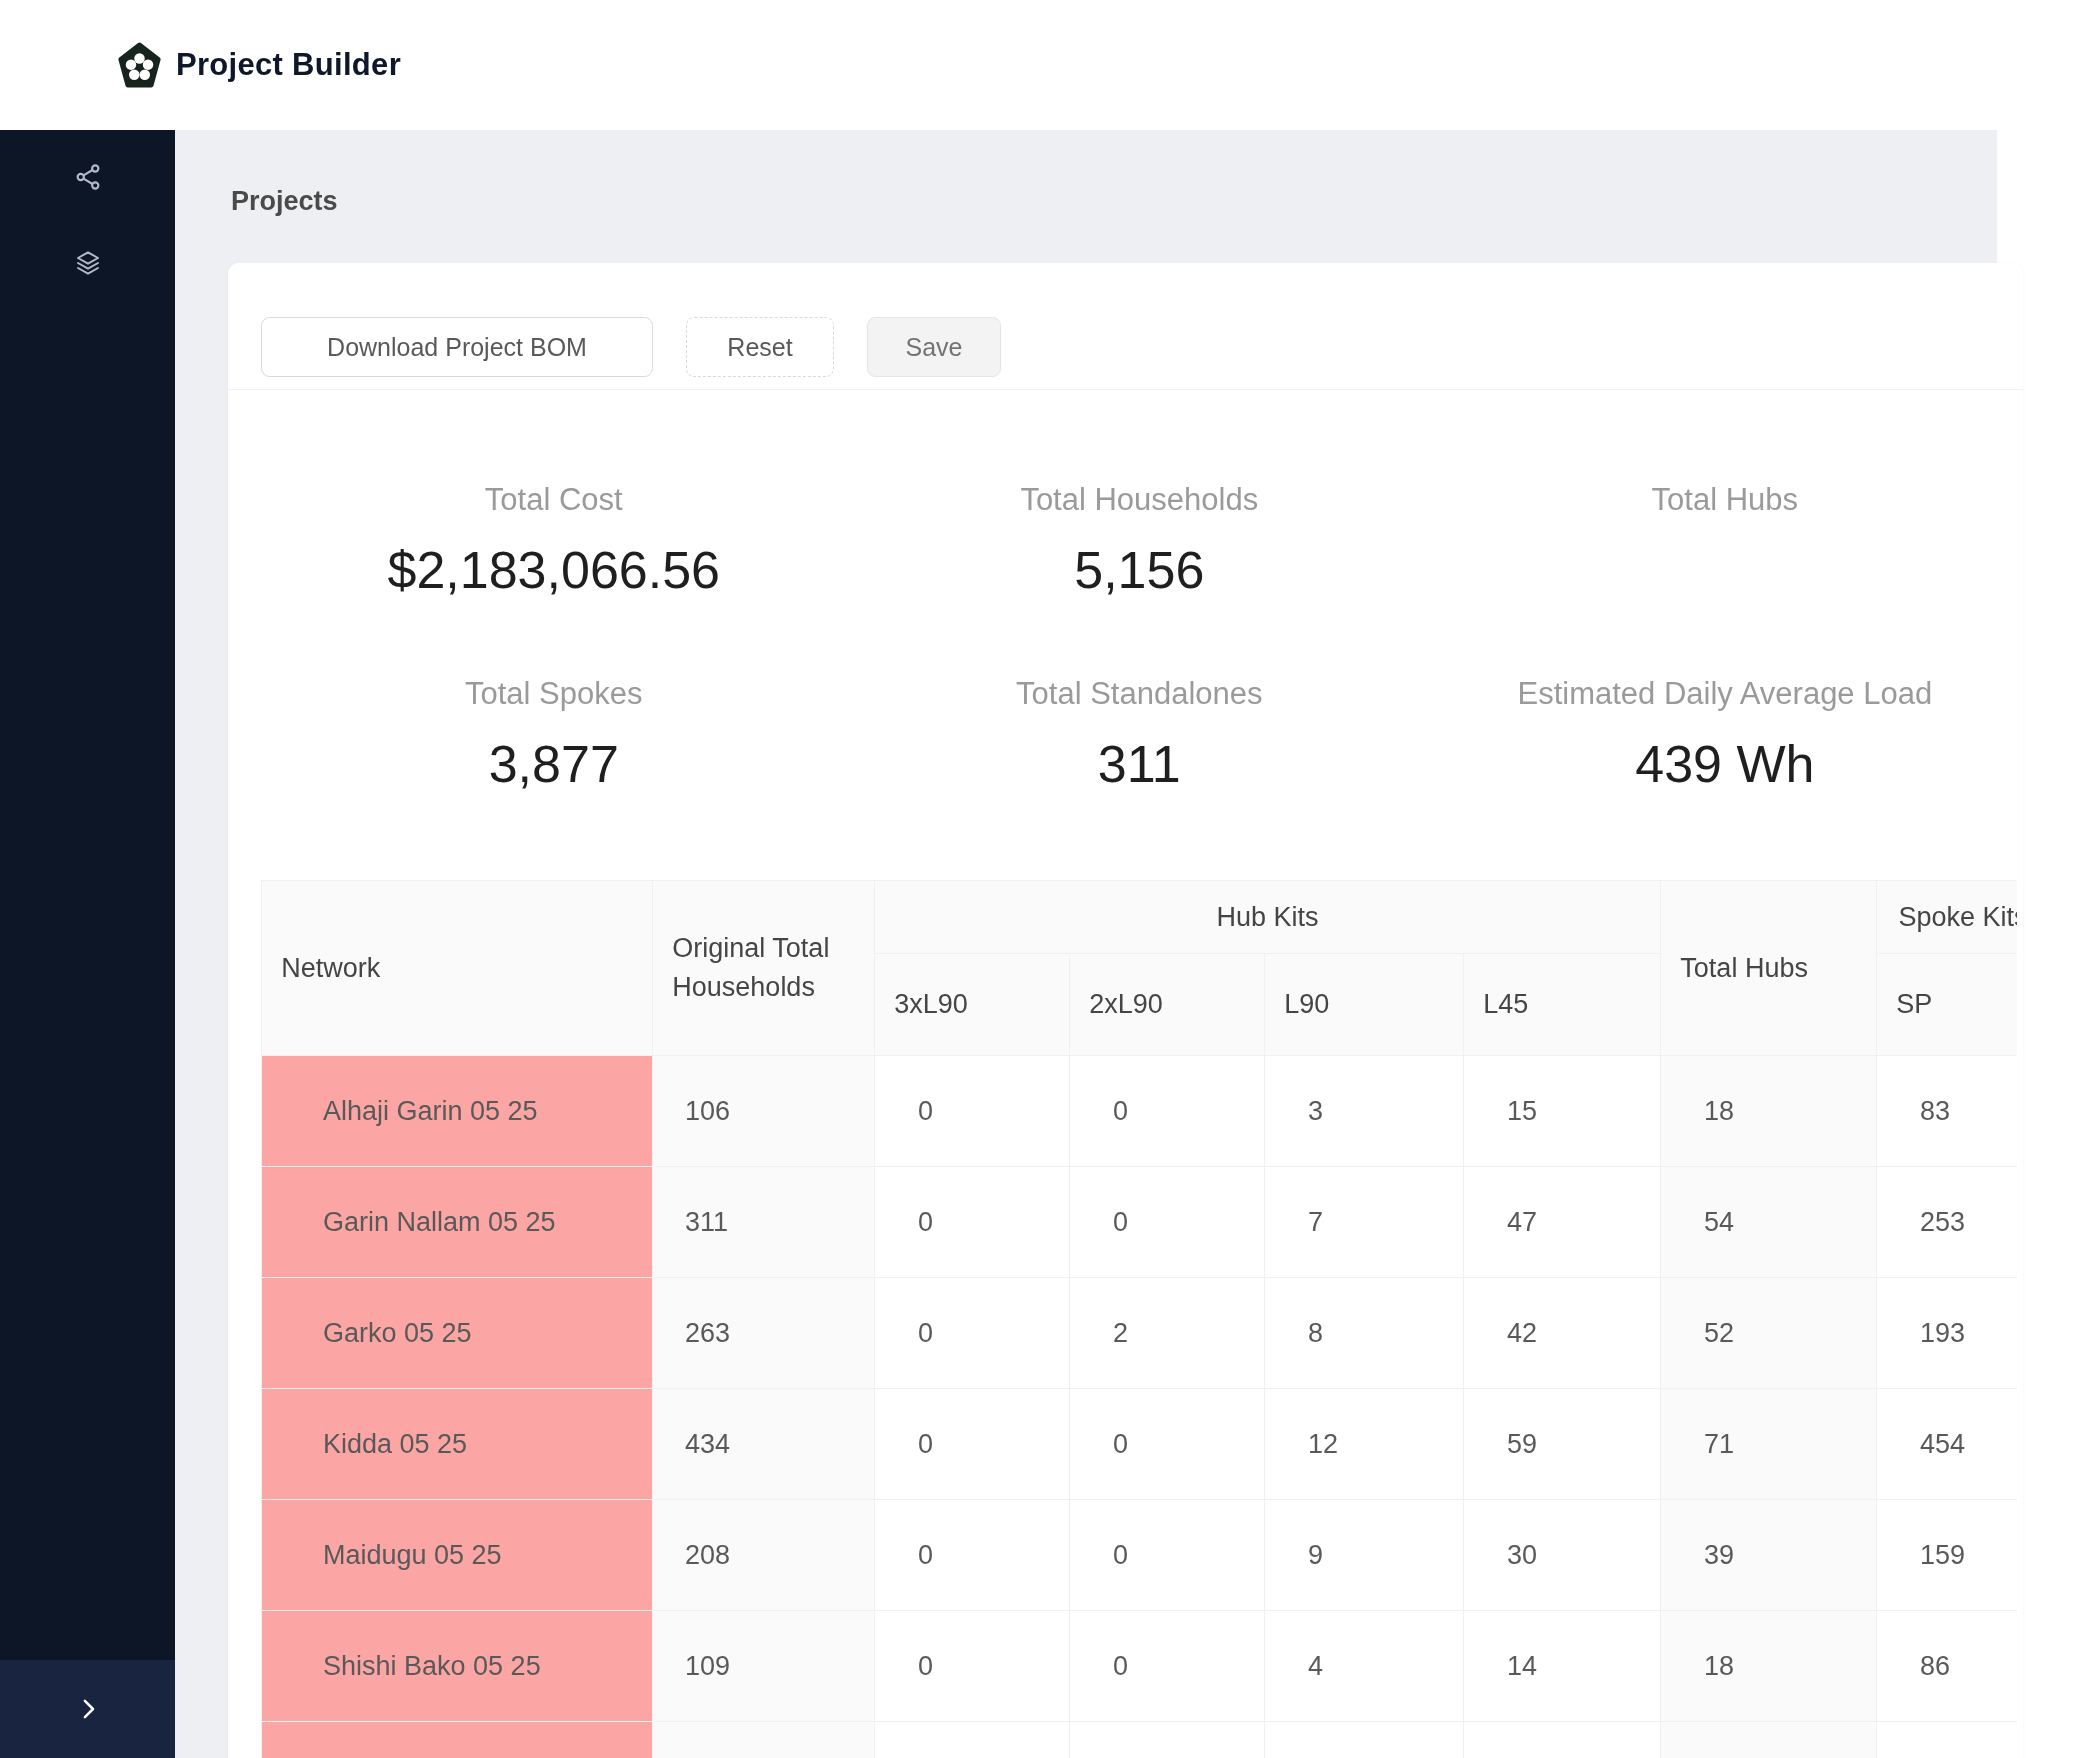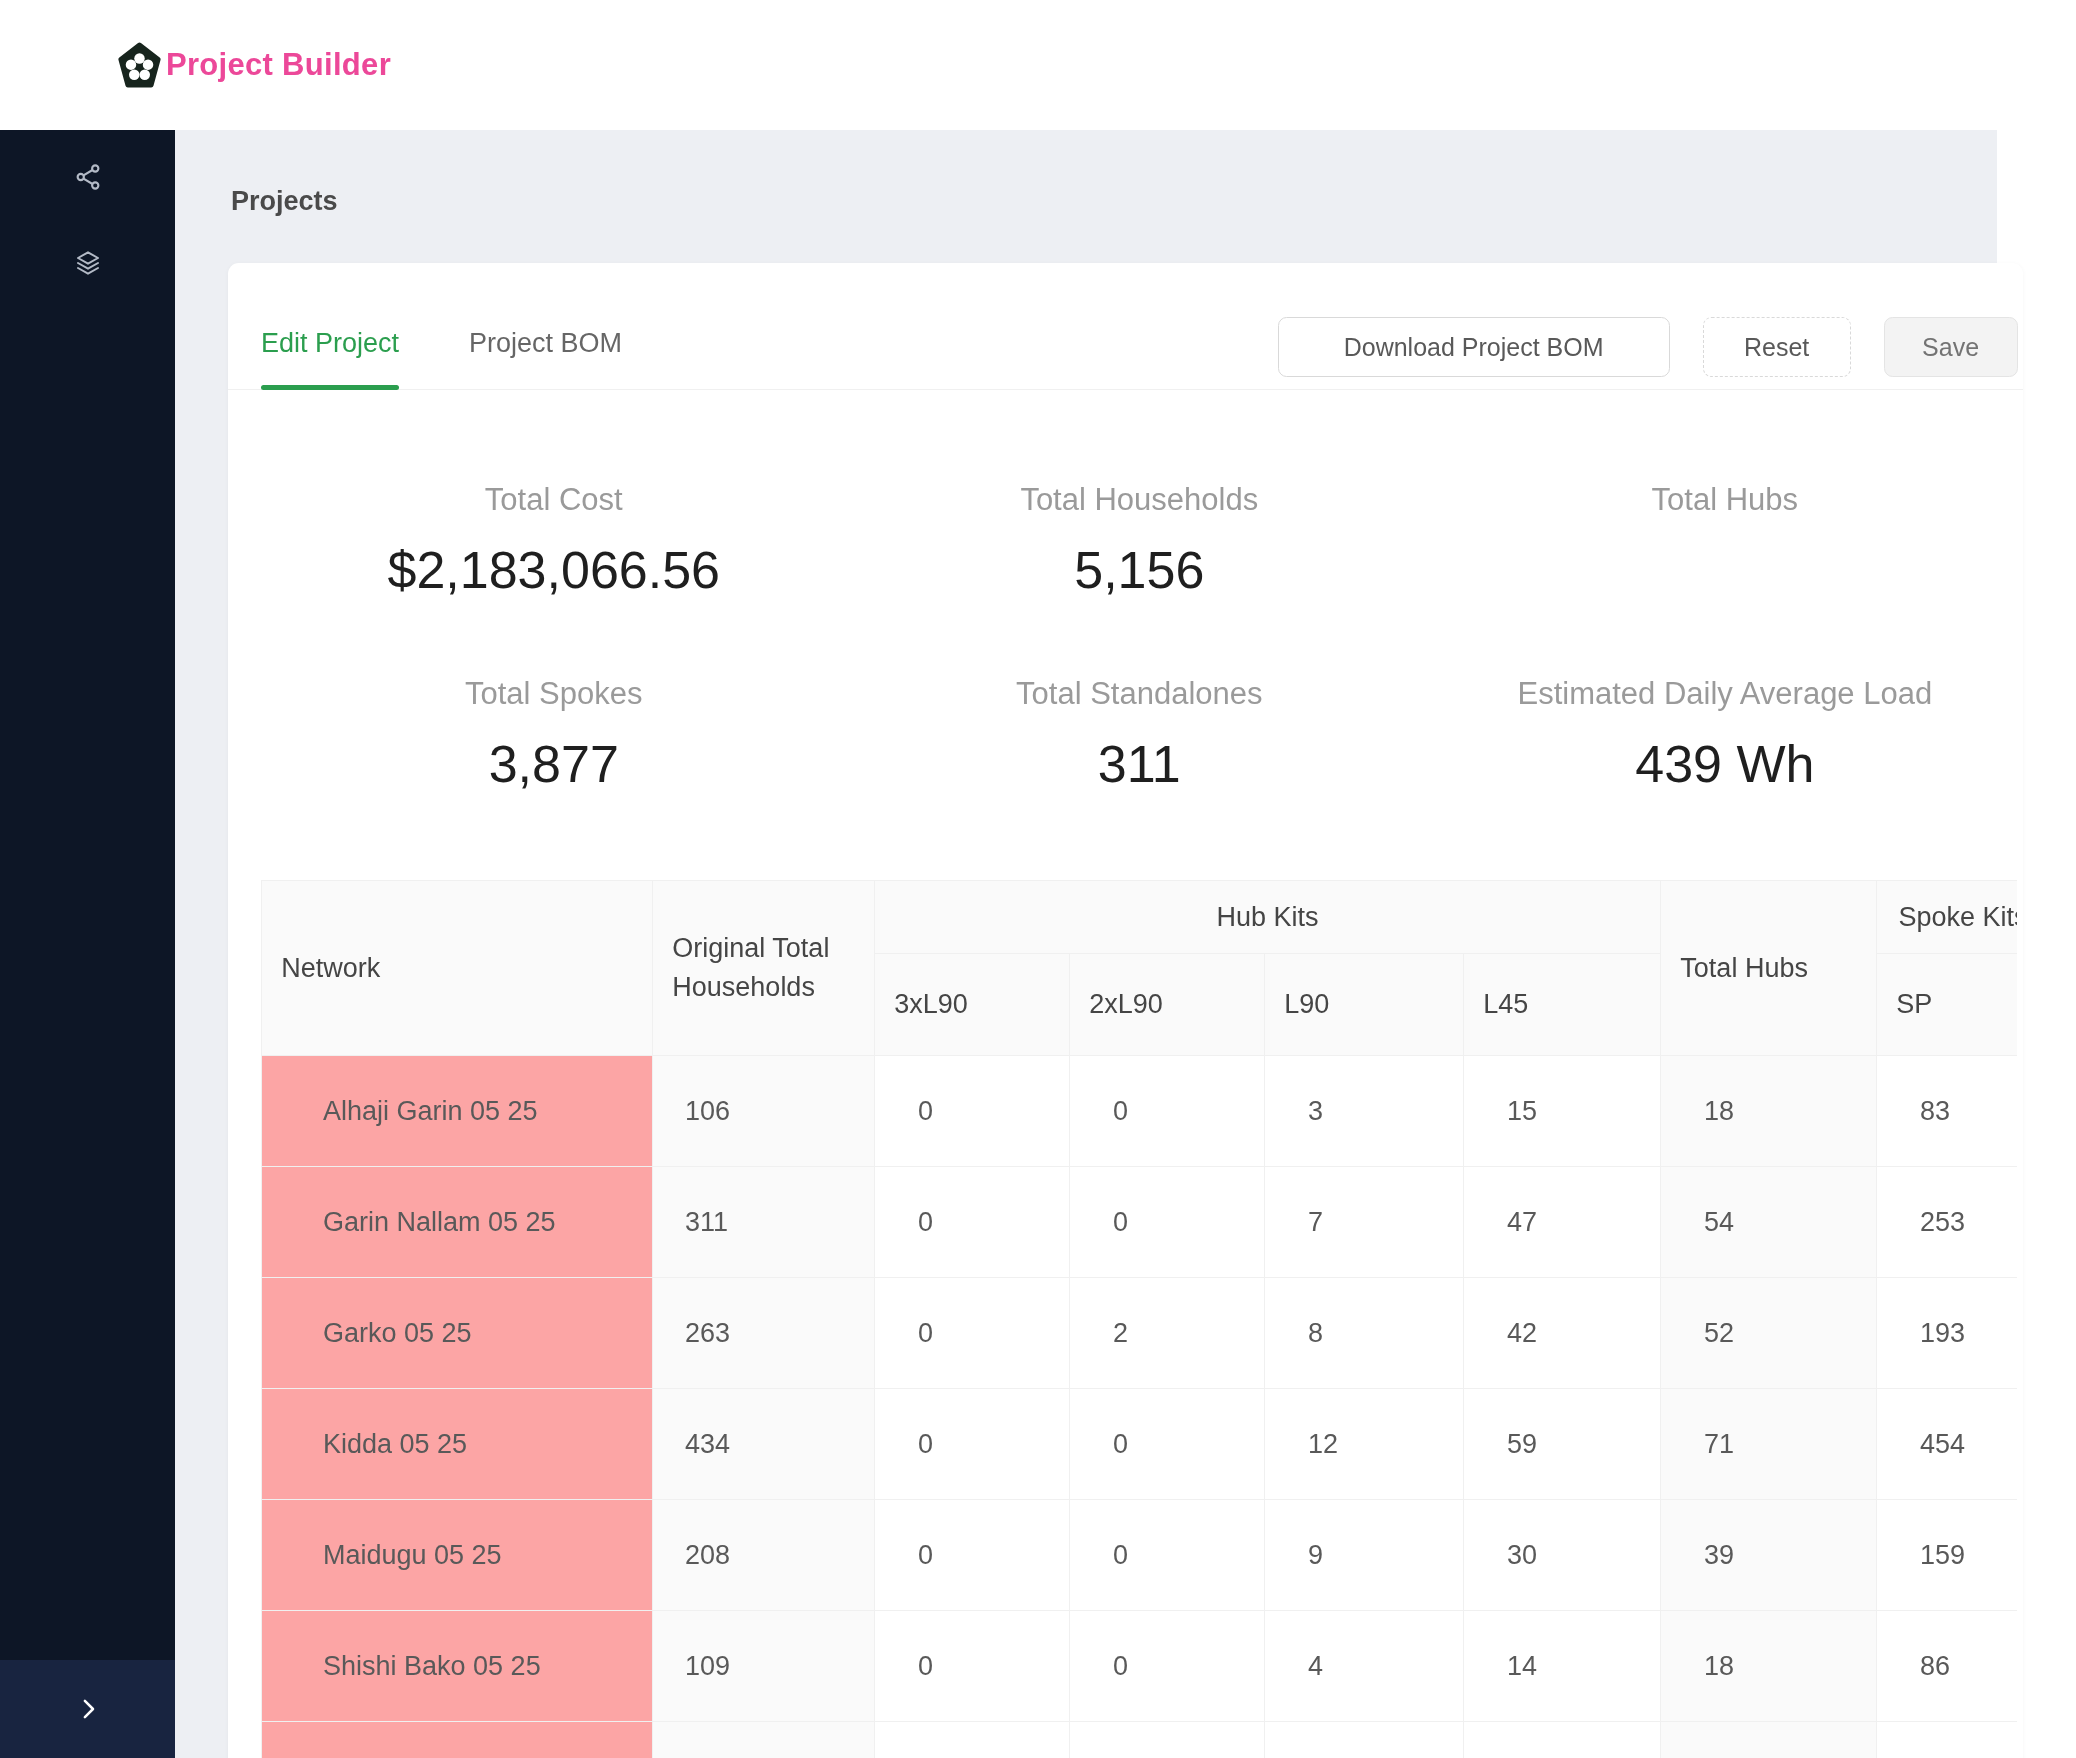--- a/index.html
+++ b/index.html
@@ -4,21 +4,21 @@
 <style>
   * { margin:0; padding:0; box-sizing:border-box; }
   html,body { width:2077px; height:1758px; overflow:hidden; background:#ffffff;
               font-family:"Liberation Sans","DejaVu Sans",sans-serif; }
   .screen { position:relative; width:2077px; height:1758px; overflow:hidden; }
 
   
   .topbar { position:absolute; left:0; top:0; width:2077px; height:130px; background:#ffffff;
             display:flex; align-items:center; padding-left:117px; z-index:3; }
   .logo { width:45px; height:47px; flex:0 0 auto; }
-  .app-title { font-size:31px; font-weight:700; color:#ec4899; margin-left:4px; letter-spacing:0.3px; }
+  .app-title { font-size:31px; font-weight:700; color:#0f172a; margin-left:14px; letter-spacing:0.3px; }
 
   
   .sidebar { position:absolute; left:0; top:130px; width:175px; bottom:0; background:#0d1626; z-index:2; }
   .side-icon { width:30px; height:30px; margin:0 auto; cursor:pointer; }
   .side-icon.first { margin-top:32px; }
   .side-icon + .side-icon { margin-top:56px; }
   .side-footer { position:absolute; left:0; right:0; bottom:0; height:98px; background:#182440;
                  display:flex; align-items:center; justify-content:center; cursor:pointer; }
   .side-footer svg { width:30px; height:30px; }
 
@@ -111,24 +111,20 @@
       </svg>
     </div>
   </aside>
 
   <main class="main">
     <div class="page-title">Projects</div>
 
     <section class="card">
 
       <div class="tabbar">
-        <div class="tabs">
-          <div class="tab active">Edit Project</div>
-          <div class="tab">Project BOM</div>
-        </div>
         <div class="actions">
           <button class="btn download">Download Project BOM</button>
           <button class="btn reset">Reset</button>
           <button class="btn save">Save</button>
         </div>
       </div>
 
       <div class="stats">
         <div class="stat">
           <div class="stat-label">Total Cost</div>

